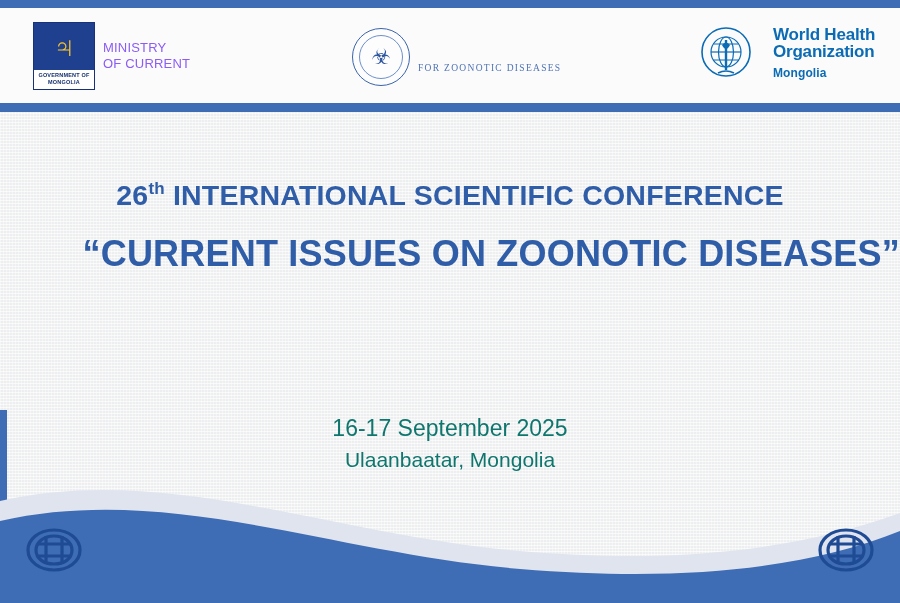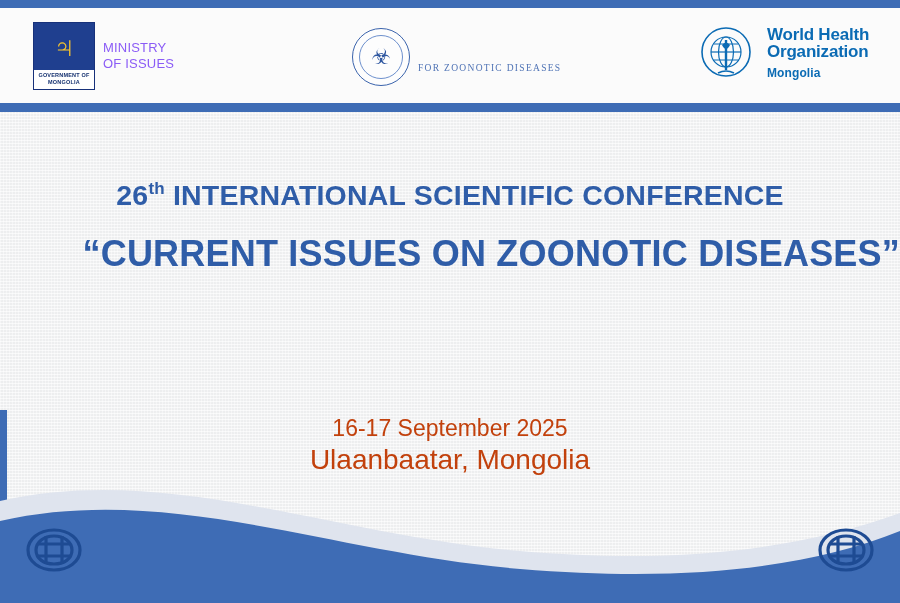--- a/index.html
+++ b/index.html
@@ -163,21 +163,21 @@
     letter-spacing: 1.3px;
     font-family: "Liberation Serif", serif;
     margin-top: 17px;
   }
 
   .logo-who {
     position: absolute;
     left: 700px; top: 18px;
     display: flex;
     align-items: flex-start;
-    gap: 15px;
+    gap: 21px;
   }
   .who-emblem {
     width: 52px; height: 52px;
     position: relative;
   }
   .who-text-main {
     color: #0b6bb4;
     font-size: 17px;
     font-weight: bold;
     line-height: 17px;
@@ -217,28 +217,28 @@
     line-height: 48px;
     letter-spacing: 0.2px;
     text-align: right;
   }
 
   .meta-block {
     position: absolute;
     left: 0; top: 412px;
     width: 900px;
     text-align: center;
-    color: #c2410c;
+    color: #0f766e;
   }
   .meta-date {
     font-size: 23px;
     line-height: 32px;
   }
   .meta-place {
-    font-size: 28px;
+    font-size: 21px;
     line-height: 32px;
   }
 
   
   .knot {
     position: absolute;
     bottom: 25px;
     width: 72px; height: 56px;
   }
   .knot.left { left: 18px; }
@@ -261,21 +261,21 @@
     <div class="logo-moh">
       <div class="moh-crest">
         <div class="soyombo">♃</div>
         <div class="crest-band">
           <div>GOVERNMENT OF</div>
           <div>MONGOLIA</div>
         </div>
       </div>
       <div class="moh-text">
         <div>MINISTRY</div>
-        <div>OF ISSUES</div>
+        <div>OF CURRENT</div>
       </div>
     </div>
 
     <div class="logo-nczd">
       <div class="nczd-seal">
         <div class="biohaz">☣</div>
       </div>
       <div class="nczd-text">
         <div class="nczd-l2">FOR ZOONOTIC DISEASES</div>
       </div>

